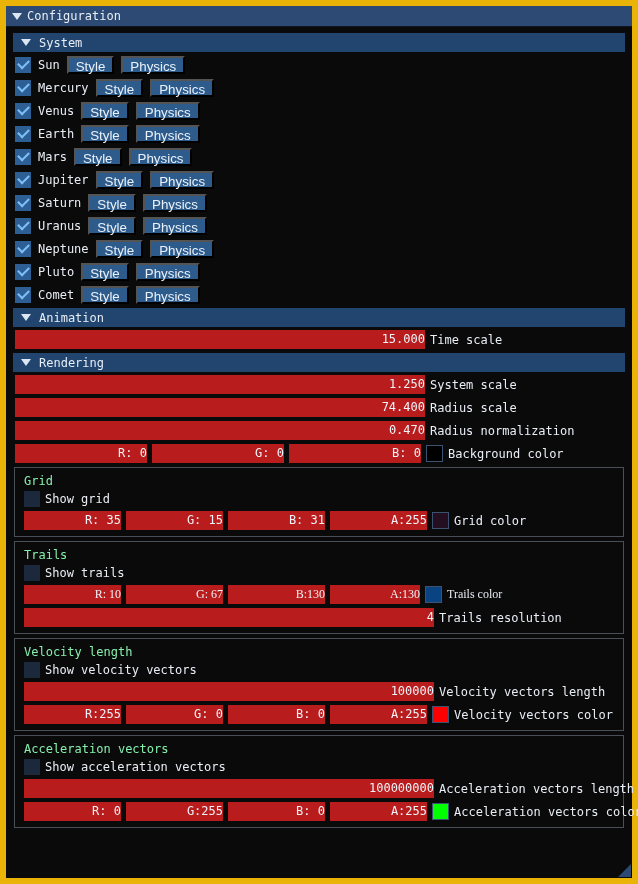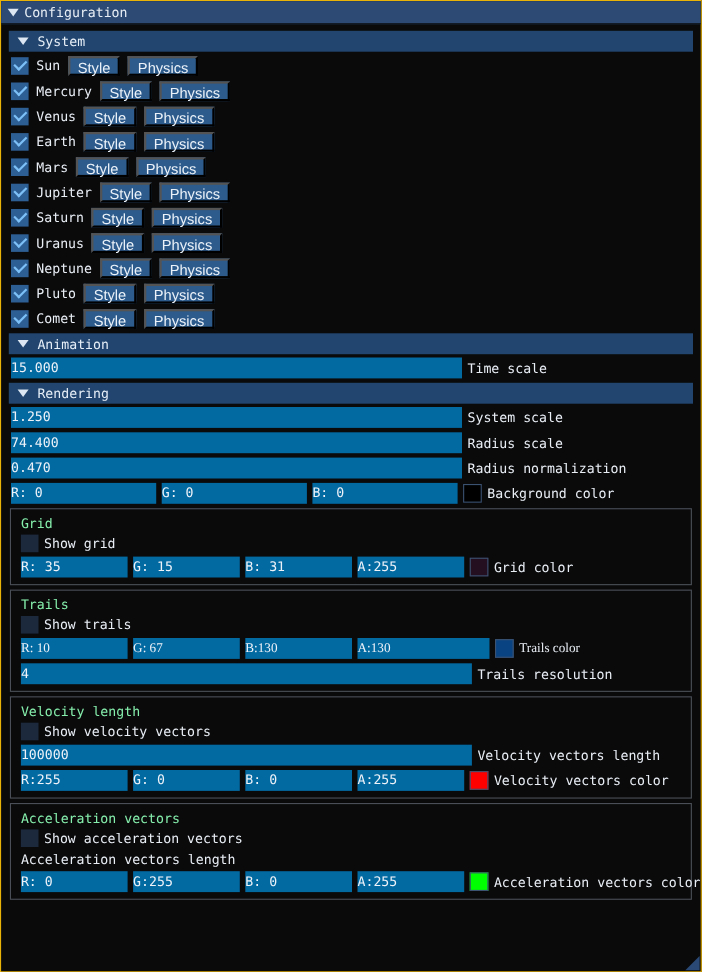--- a/index.html
+++ b/index.html
@@ -3,21 +3,21 @@
 <meta charset="utf-8">
 <style>
   html,body{margin:0;padding:0;background:#000;}
   body{
     width:638px;height:884px;overflow:hidden;
     font-family:"DejaVu Sans Mono","Liberation Mono",monospace;
     font-size:12px; -webkit-font-smoothing:none;
   }
   .window{
     position:relative;width:638px;height:884px;box-sizing:border-box;
-    background:#0a0a0b;border:1px solid #eab308;
+    background:#0a0a0b;border:6px solid #eab308;
   }
   .titlebar{
     height:21px;background:#2c4a73;color:#e8eef5;
     display:flex;align-items:center;gap:5px;padding:0 6px;box-sizing:border-box;
     border-bottom:1px solid #10161f;
   }
   .tri{width:0;height:0;border-left:5px solid transparent;border-right:5px solid transparent;
        border-top:7px solid #dce6f2;display:inline-block;}
   .content{padding:4px 0 0 0;box-sizing:border-box;}
   .sect-header{
@@ -27,22 +27,22 @@
   .row{display:flex;align-items:center;height:23px;padding-left:9px;gap:7px;}
   .cb{width:16px;height:16px;background:#1c293d;border:0;box-sizing:border-box;
       display:flex;align-items:center;justify-content:center;flex:none;}
   .cb.on{background:#2e5f94;}
   .cb.on:after{content:"";display:block;width:9px;height:5px;
       border-left:2px solid #7cc0f7;border-bottom:2px solid #7cc0f7;
       transform:rotate(-45deg) translate(1px,-1px);}
   .nm{color:#e9eef5;white-space:nowrap;}
   .btn{background:#2d5b8c;color:#eaf1f8;height:18px;line-height:18px;
        padding:0 7px;white-space:nowrap;flex:none;}
-  .drag{background:#0369a1;color:#eef3f9;height:19px;line-height:19px;
-        text-align:left;box-sizing:border-box;flex:none;}
+  .drag{background:#b91c1c;color:#eef3f9;height:19px;line-height:19px;
+        text-align:right;box-sizing:border-box;flex:none;}
   .lbl{color:#e9eef5;white-space:nowrap;}
   .sw{width:17px;height:17px;flex:none;border:1px solid #3b5271;box-sizing:border-box;}
   .group{margin:4px 8px 0 8px;border:1px solid #4a4f57;padding:4px 0 6px 0;box-sizing:border-box;}
   .group>.gt{color:#86efac;padding:2px 0 3px 9px;}
   .frow{display:flex;align-items:center;gap:5px;padding-left:9px;}
   .grip{position:absolute;right:1px;bottom:1px;width:0;height:0;
         border-left:13px solid transparent;border-bottom:13px solid #2a4a75;}
 </style>
 </head>
 <body>
@@ -184,21 +184,21 @@
     <div class="group">
       <div class="gt">Trails</div>
       <div class="frow">
         <div class="cb"></div>
         <span class="nm">Show trails</span>
       </div>
       <div class="frow" style="padding-top:4px;font-family:Liberation Serif, serif;">
         <div class="drag" style="width:97px;">R: 10</div>
         <div class="drag" style="width:97px;">G: 67</div>
         <div class="drag" style="width:97px;">B:130</div>
-        <div class="drag" style="width:120px;">A:130</div>
+        <div class="drag" style="width:90px;">A:130</div>
         <div class="sw" style="background: rgb(10, 67, 130);"></div>
         <span class="lbl">Trails color</span>
       </div>
       <div class="frow" style="padding-top:4px;">
         <div class="drag" style="width:410px;">4</div>
         <span class="lbl">Trails resolution</span>
       </div>
     </div>
 
     <div class="group">
@@ -221,20 +221,21 @@
       </div>
     </div>
 
     <div class="group">
       <div class="gt">Acceleration vectors</div>
       <div class="frow">
         <div class="cb"></div>
         <span class="nm">Show acceleration vectors</span>
       </div>
       <div class="frow" style="padding-top:4px;">
+        <div class="drag" style="width:410px;">100000000</div>
         <span class="lbl">Acceleration vectors length</span>
       </div>
       <div class="frow" style="padding-top:4px;">
         <div class="drag" style="width:97px;">R:  0</div>
         <div class="drag" style="width:97px;">G:255</div>
         <div class="drag" style="width:97px;">B:  0</div>
         <div class="drag" style="width:97px;">A:255</div>
         <div class="sw" style="background: rgb(0, 255, 0);"></div>
         <span class="lbl">Acceleration vectors color</span>
       </div>

